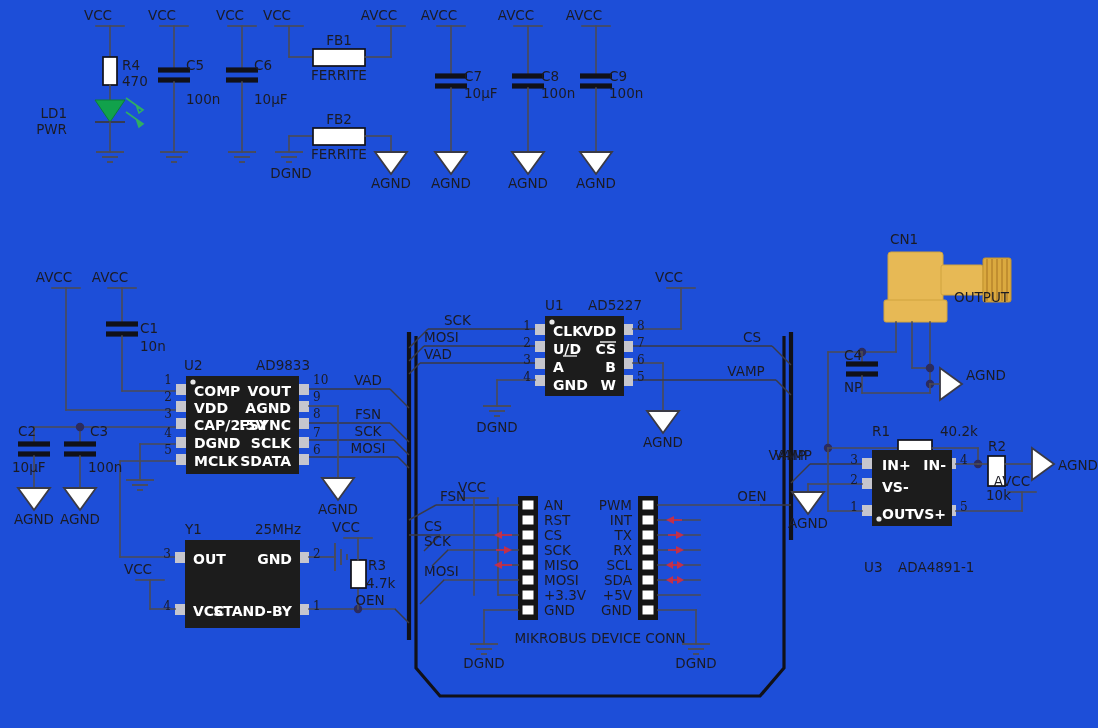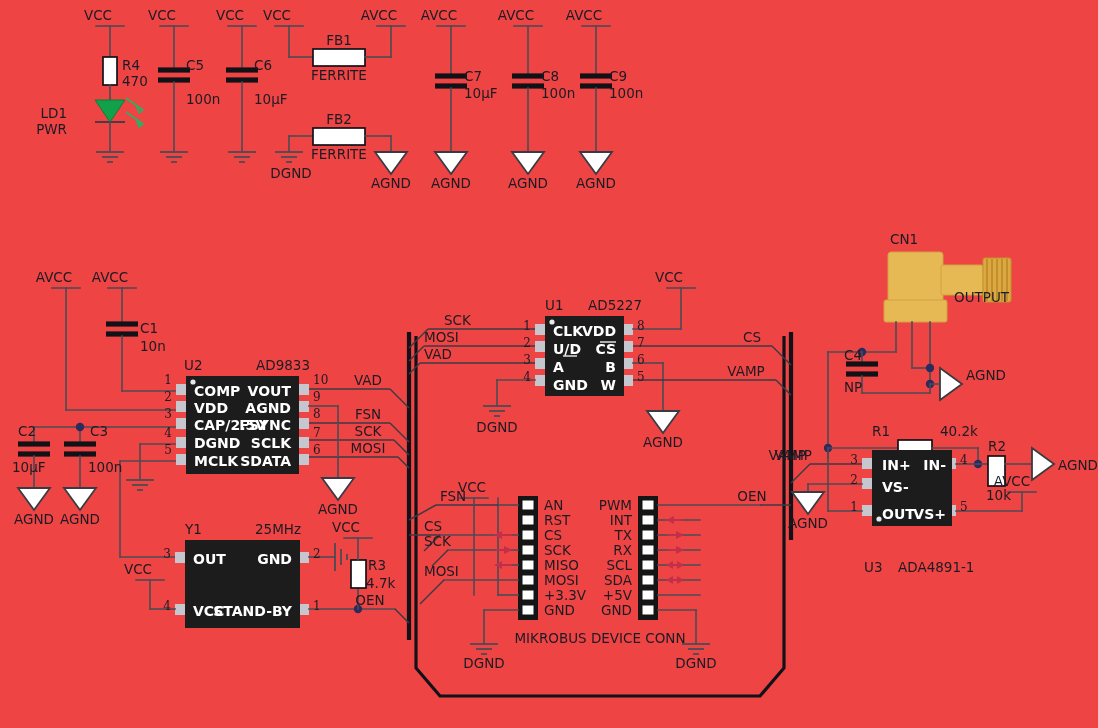--- a/index.html
+++ b/index.html
@@ -1,17 +1,17 @@
 <!DOCTYPE html>
 <html><head>
 <meta charset="utf-8">
 <style>
   html,body{margin:0;padding:0;background:#ffffff;}
   body{width:1098px;height:728px;font-family:"DejaVu Sans",sans-serif;}
-  #sheet{position:relative;width:1098px;height:728px;overflow:hidden;background:#ef4444;}
+  #sheet{position:relative;width:1098px;height:728px;overflow:hidden;background:#1d4ed8;}
   svg{position:absolute;left:0;top:0;width:1098px;height:728px;}
   text{font-family:"DejaVu Sans",sans-serif;fill:#1b1b24;}
   .lbl{font-size:13.5px;}
   .pinnum{font-size:12px;font-family:"DejaVu Serif",serif;fill:#1b1b24;}
   .icl{font-size:14px;fill:#ffffff;font-weight:bold;}
   .wire{stroke:#4b4b55;stroke-width:1.6;fill:none;stroke-linecap:square;}
   .wire2{stroke:#3a3a45;stroke-width:1.8;fill:none;}
   .bus{stroke:#111118;stroke-width:4.2;fill:none;}
   .busline{stroke:#3a3a45;stroke-width:1.5;fill:none;}
   .outline{stroke:#111118;stroke-width:3.2;fill:none;stroke-linejoin:miter;}

